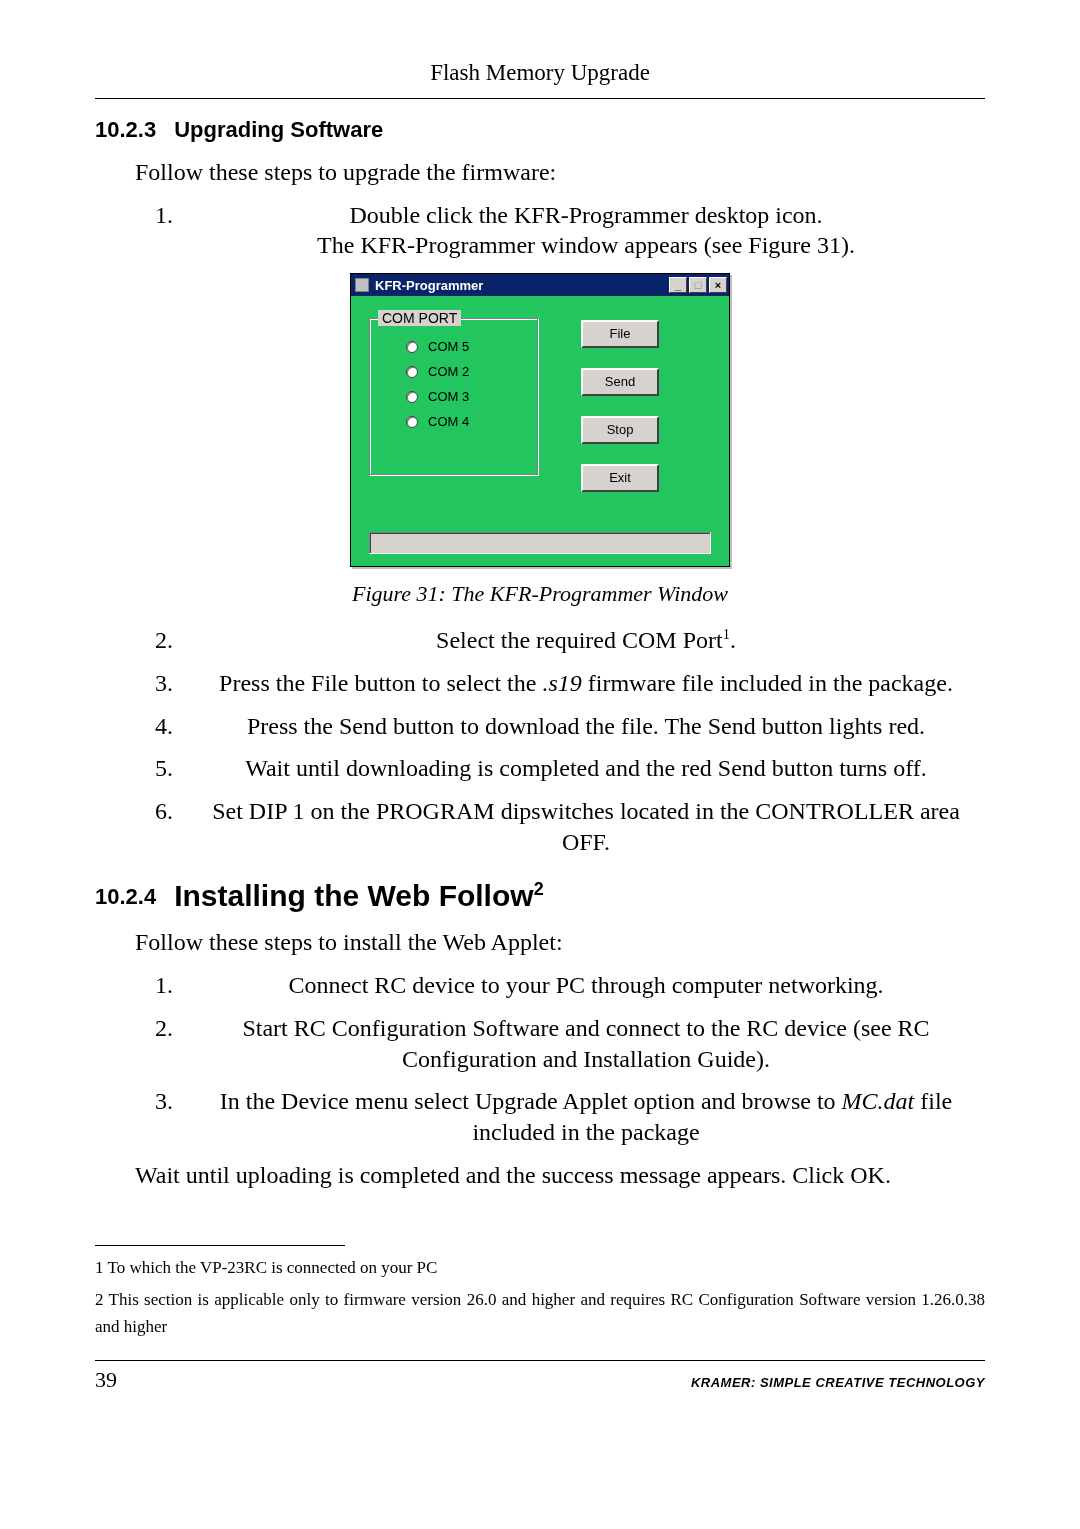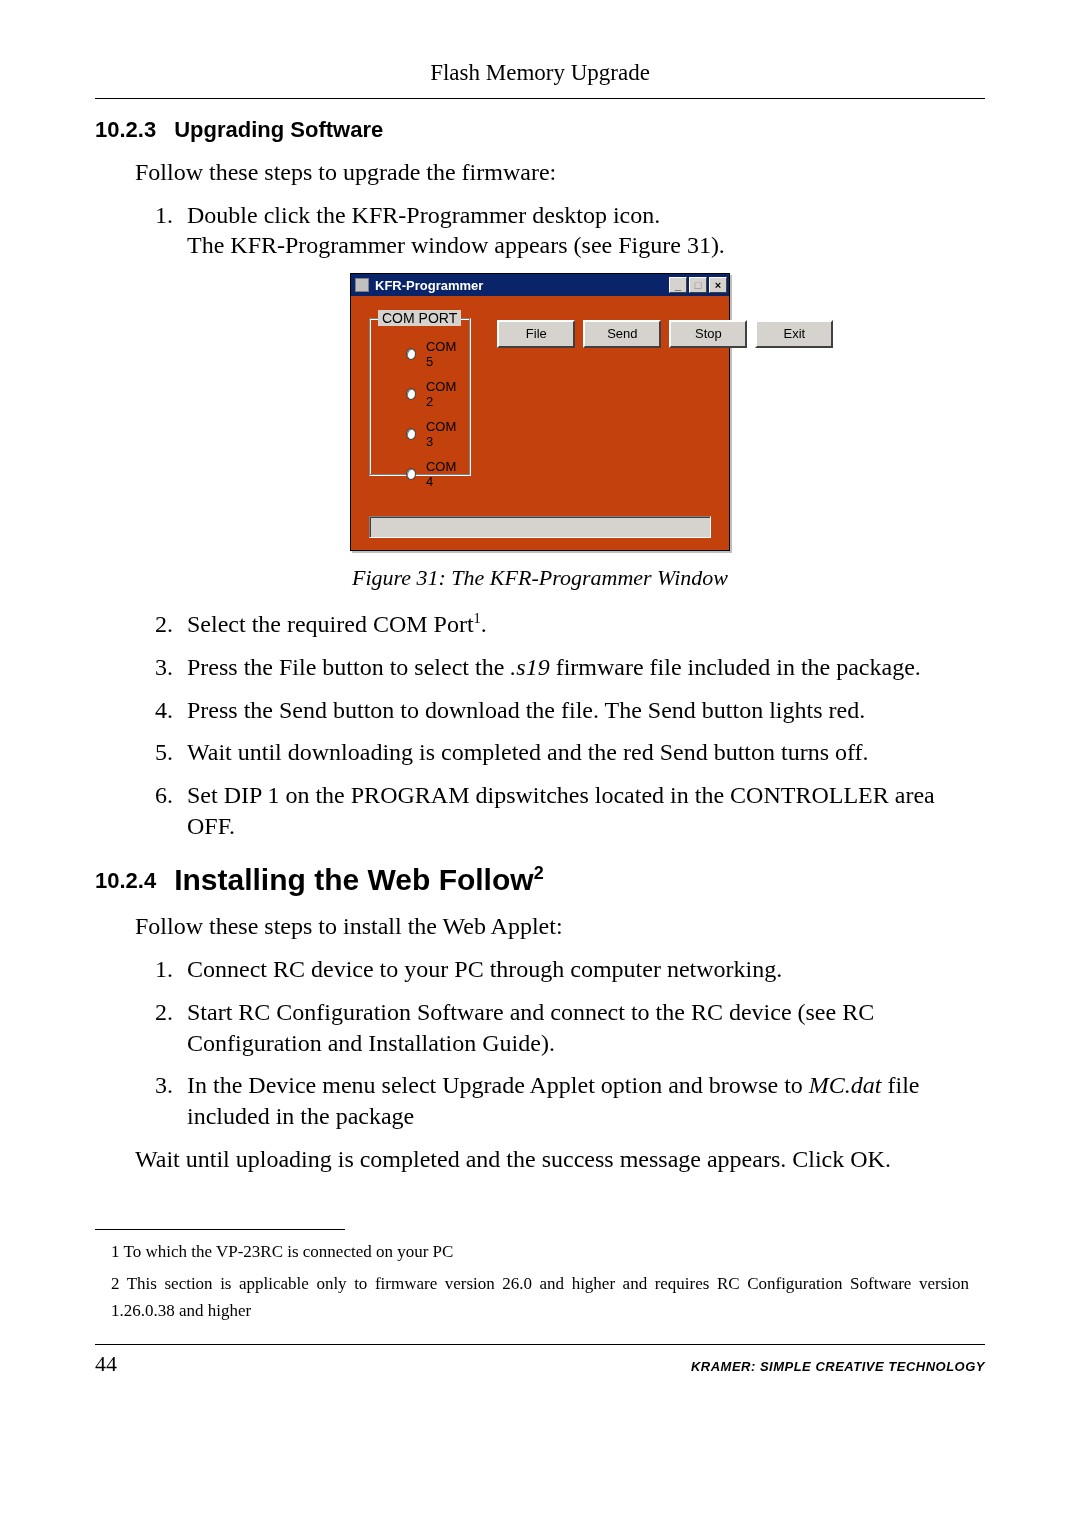--- a/index.html
+++ b/index.html
@@ -50,20 +50,21 @@
   .body-p {
     font-size: 24px;
     margin: 10px 0 12px 40px;
     line-height: 1.28;
   }
   ol.steps {
     font-size: 24px;
     list-style: decimal;
     margin: 6px 0 10px 84px;
     padding: 0;
+    text-align: center;
   }
   ol.steps li {
     padding-left: 8px;
     margin-bottom: 12px;
     line-height: 1.28;
   }
   .figure-wrap {
     margin: 10px 0 6px 0;
     text-align: center;
   }
@@ -82,21 +83,21 @@
   }
   .footnotes-rule {
     border: none;
     border-top: 1.5px solid #000;
     width: 250px;
     margin: 54px 0 8px 0;
   }
   .footnote {
     font-size: 17px;
     line-height: 1.6;
-    margin: 4px 16px;
+    margin: 4px 0;
     text-align: justify;
   }
   .bottom-rule {
     border: none;
     border-top: 1.5px solid #000;
     margin-top: 20px;
   }
   .footer-row {
     display: flex;
     justify-content: space-between;
@@ -109,21 +110,21 @@
     font-weight: bold;
     font-style: italic;
     font-size: 13px;
     letter-spacing: 0.5px;
   }
 
   
   .kfr-window {
     display: inline-block;
     width: 380px;
-    background: #c2410c;
+    background: #22c55e;
     border: 1px solid #000;
     box-shadow: 2px 2px 0 rgba(0,0,0,0.25);
     text-align: left;
     font-family: "MS Sans Serif", Tahoma, Arial, sans-serif;
   }
   .kfr-titlebar {
     display: flex;
     align-items: center;
     justify-content: space-between;
     background: #0a246a;
@@ -187,23 +188,24 @@
   }
   .kfr-radio-dot {
     width: 12px; height: 12px;
     border-radius: 50%;
     border: 1px solid #404040;
     background: #fff;
     box-shadow: inset 1px 1px 0 #808080;
   }
   .kfr-buttons {
     display: flex;
-    flex-direction: row;
-    gap: 8px;
+    flex-direction: column;
+    gap: 20px;
     padding-top: 2px;
+    margin-left: 16px;
   }
   .kfr-btn {
     width: 78px;
     height: 28px;
     background: #d6d3ce;
     border-top: 2px solid #fff;
     border-left: 2px solid #fff;
     border-right: 2px solid #404040;
     border-bottom: 2px solid #404040;
     font-size: 13px;
@@ -317,17 +319,17 @@
   </ol>
 
   <p class="closing">Wait until uploading is completed and the success message appears. Click OK.</p>
 
   <hr class="footnotes-rule">
   <p class="footnote">1 To which the VP-23RC is connected on your PC</p>
   <p class="footnote">2 This section is applicable only to firmware version 26.0 and higher and requires RC Configuration Software version 1.26.0.38 and higher</p>
 
   <hr class="bottom-rule">
   <div class="footer-row">
-    <span class="page-number">44</span>
+    <span class="page-number">39</span>
     <span class="footer-brand">KRAMER:  SIMPLE CREATIVE TECHNOLOGY</span>
   </div>
 
 </div>
 
 </body></html>

